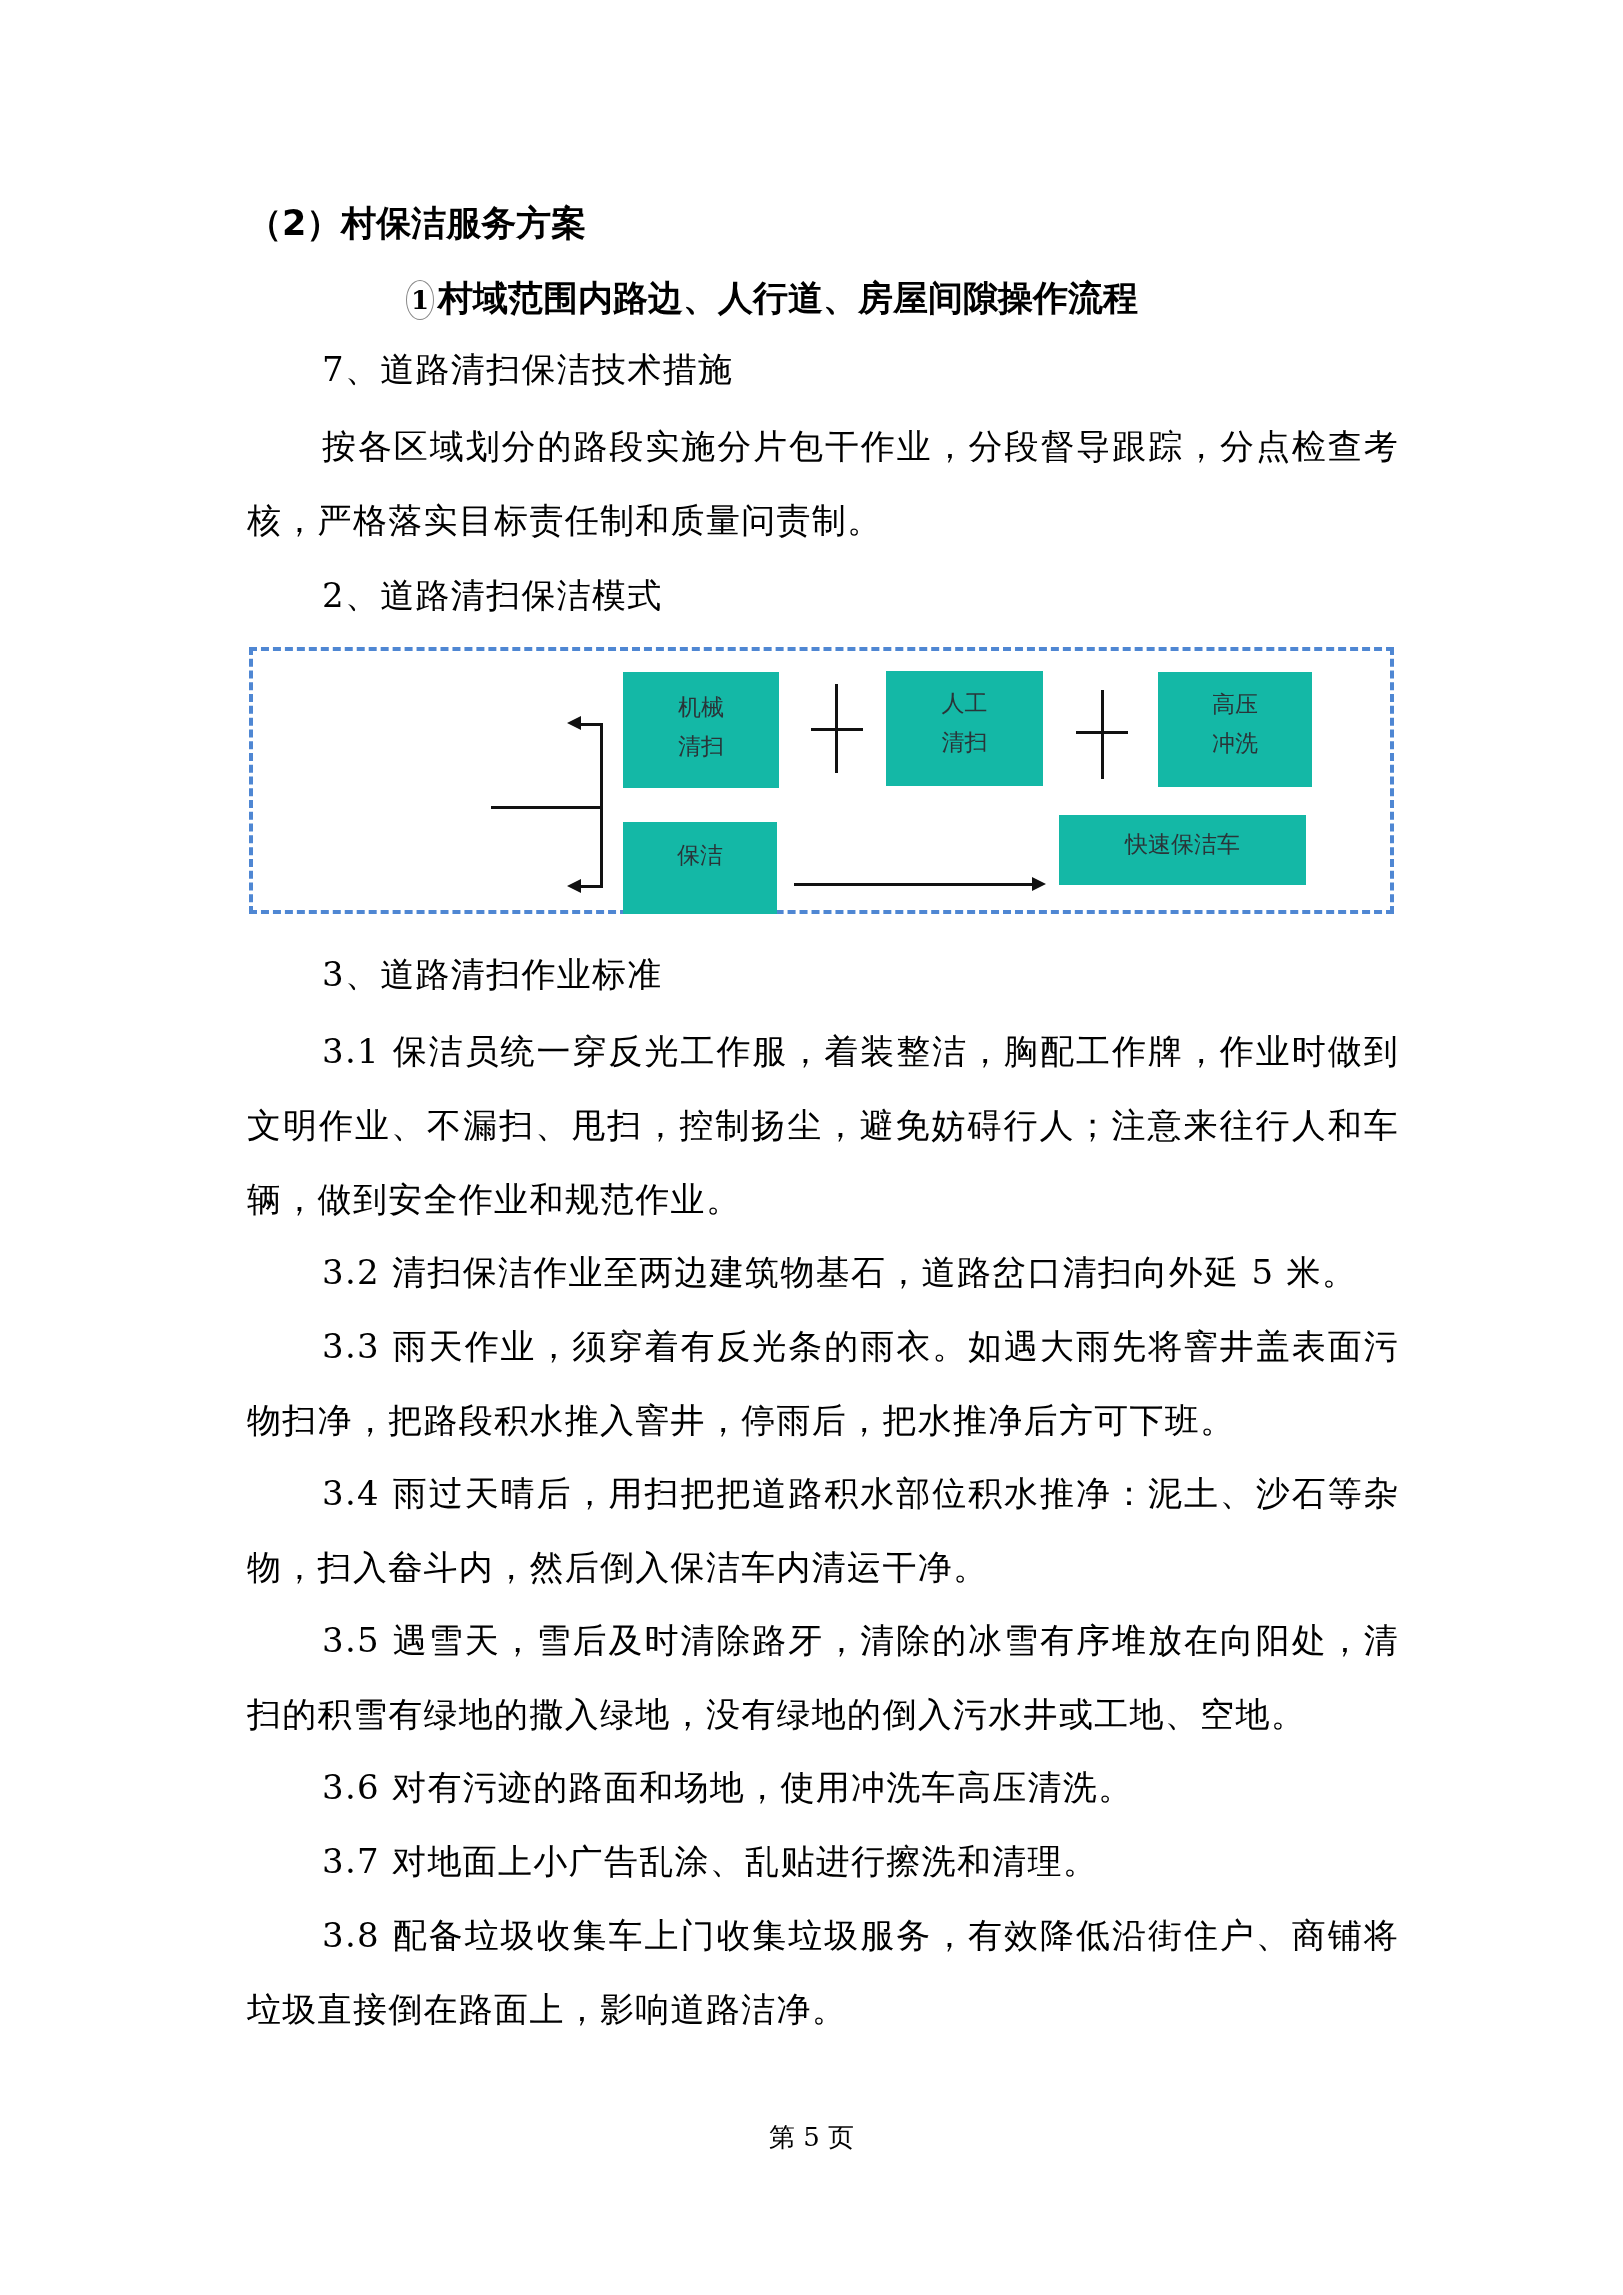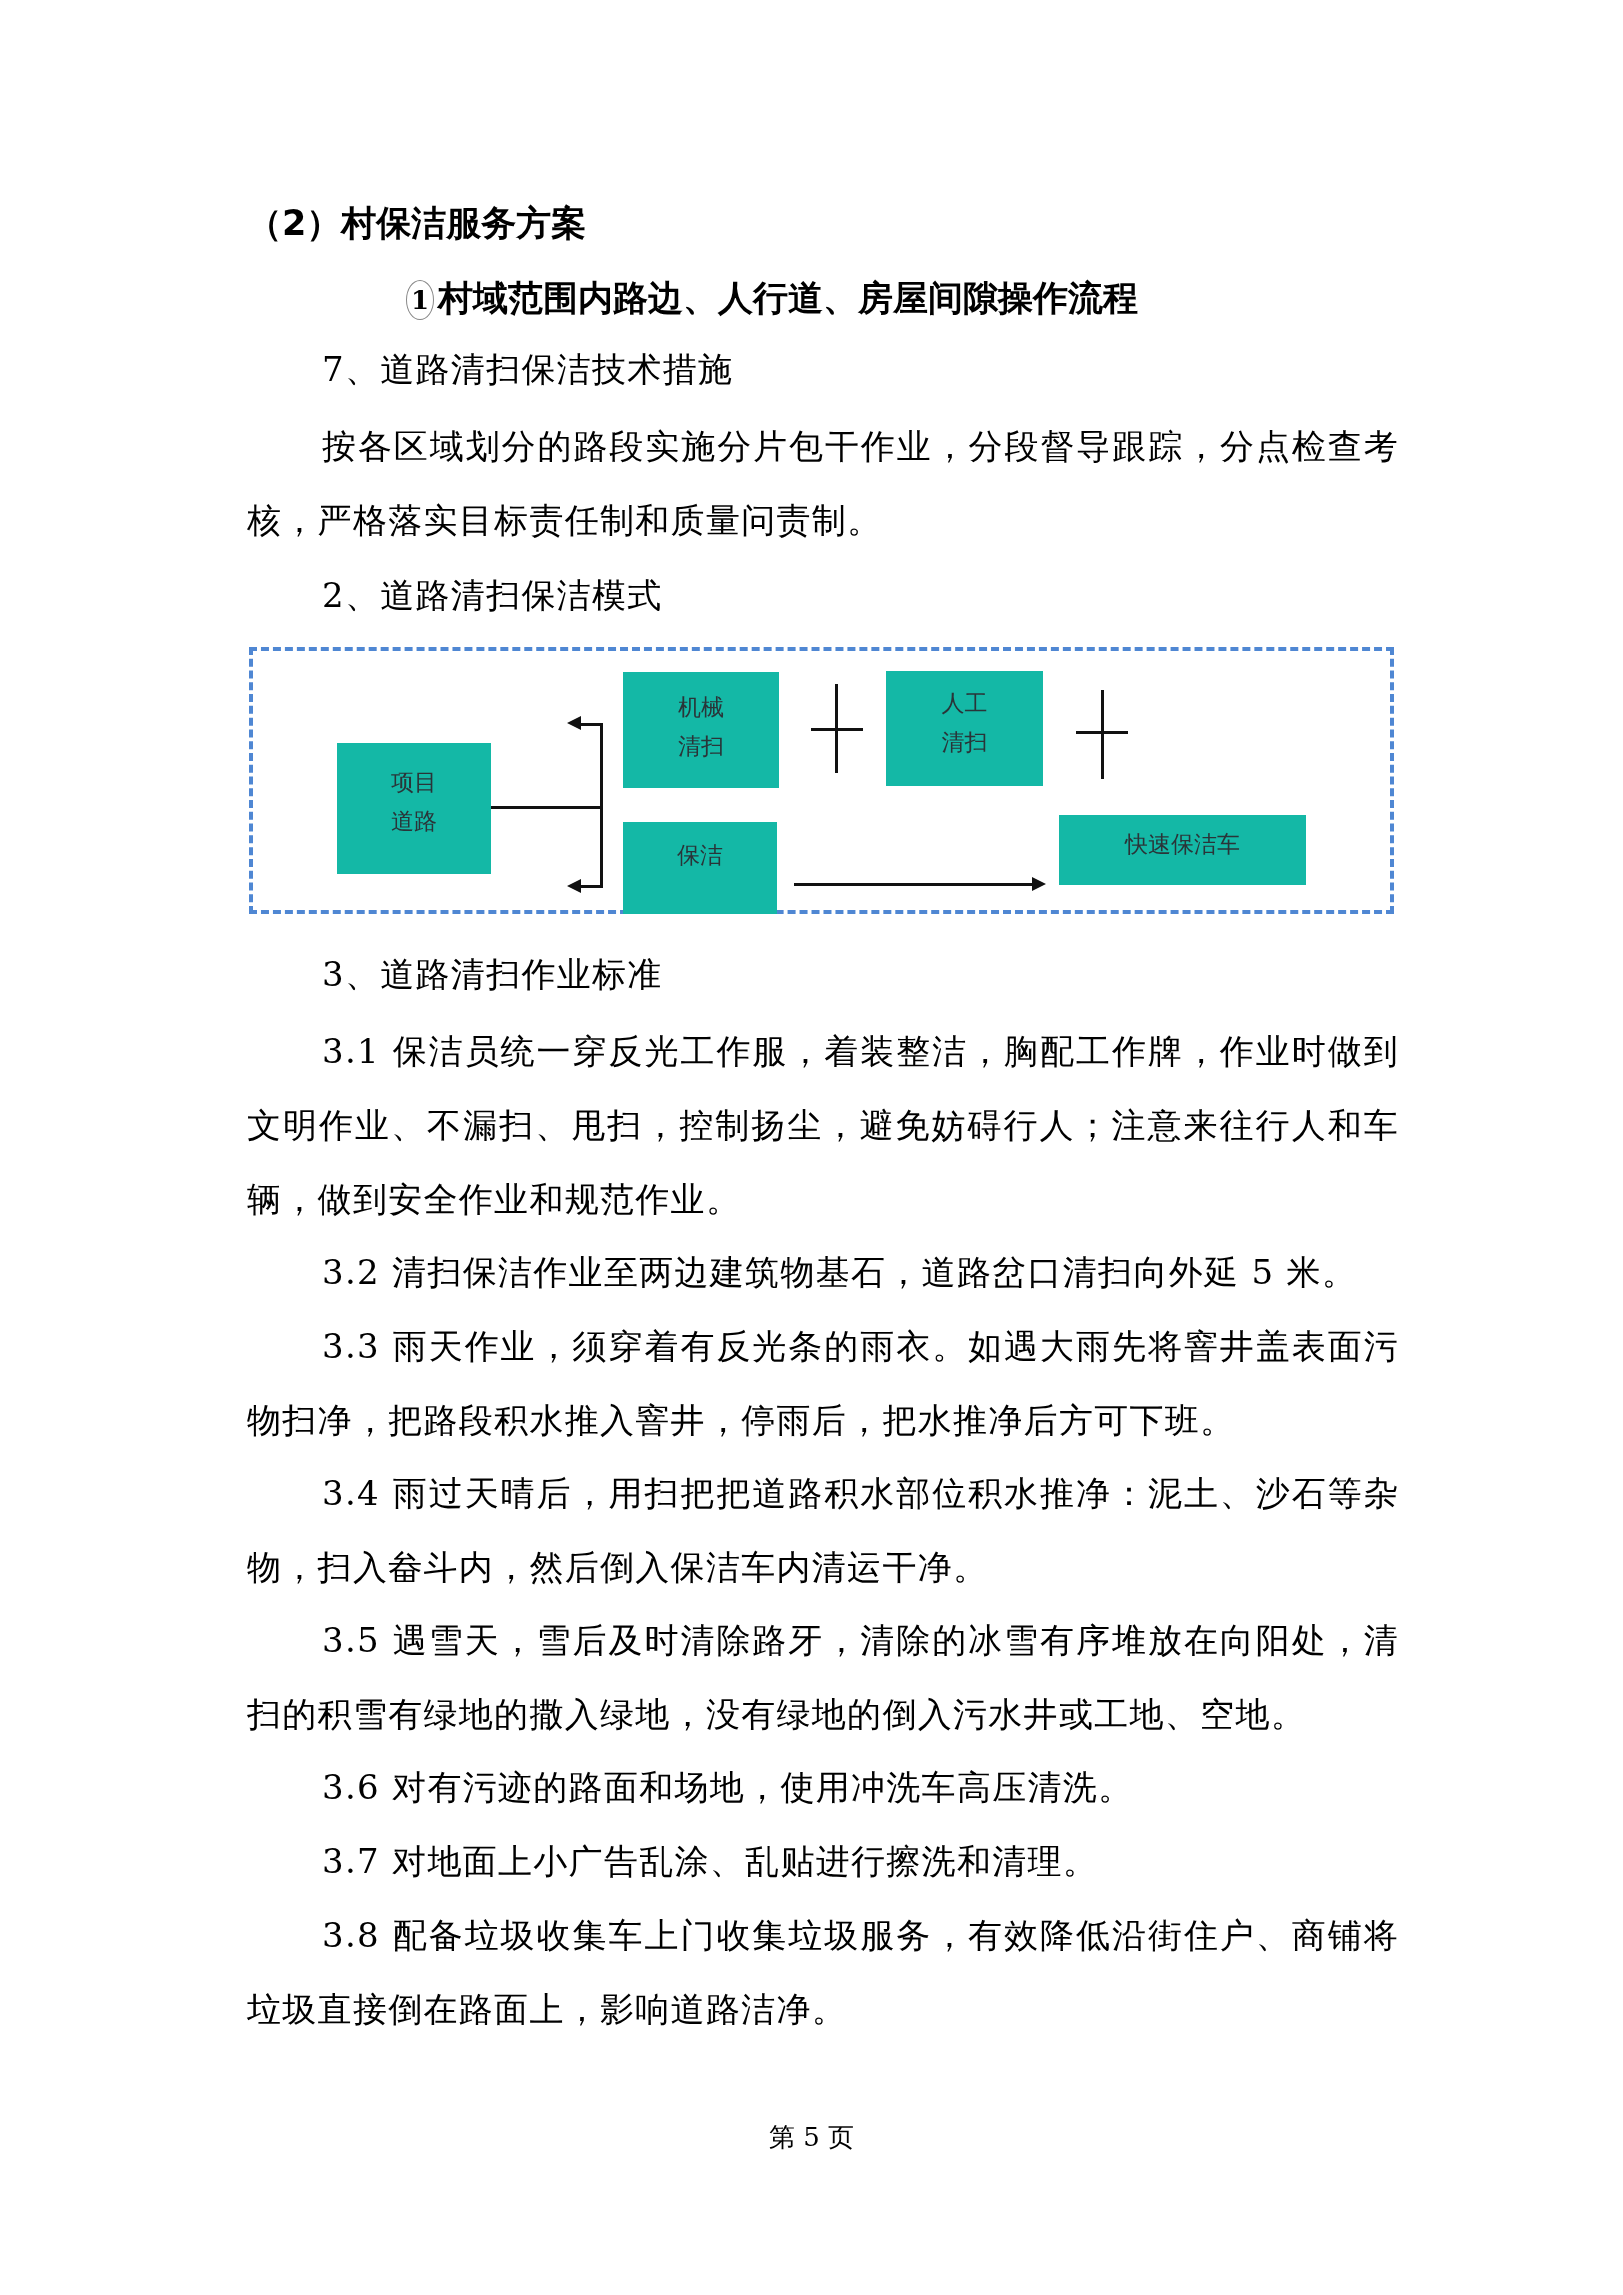--- a/index.html
+++ b/index.html
@@ -33,24 +33,20 @@
   <span class="circled">1</span><span>村域范围内路边、人行道、房屋间隙操作流程</span>
 </div>
 
 <div class="abs body-text" style="left:322px; top:347px;">7、道路清扫保洁技术措施</div>
 <div class="para" style="top:409px;">按各区域划分的路段实施分片包干作业，分段督导跟踪，分点检查考核，严格落实目标责任制和质量问责制。</div>
 
 <div class="abs body-text" style="left:322px; top:573px;">2、道路清扫保洁模式</div>
 
 <div class="diagram">
 
-  <div class="node" style="left:84px; top:92px; width:154px; height:131px; padding-top:19.6px;">
-    <div>项目</div>
-    <div>道路</div>
-  </div>
 
   <div class="line" style="left:238px; top:155px; width:111px; height:3.3px;"></div>
 
   <div class="line" style="left:347px; top:72px; width:3.3px; height:165px;"></div>
   <div class="line" style="left:327px; top:72px; width:22px; height:3.3px;"></div>
   <div class="arrow-left" style="left:314px; top:65px;"></div>
   <div class="line" style="left:327px; top:234px; width:22px; height:3.3px;"></div>
   <div class="arrow-left" style="left:314px; top:228px;"></div>
 
   <div class="node" style="left:370px; top:21px; width:156px; height:116px; padding-top:16.4px;">
@@ -62,20 +58,24 @@
   <div class="line" style="left:558px; top:77px; width:52px; height:3.3px;"></div>
 
   <div class="node" style="left:633px; top:19.6px; width:157px; height:115px; padding-top:13px;">
     <div>人工</div>
     <div>清扫</div>
   </div>
 
   <div class="line" style="left:848px; top:39px; width:2.6px; height:89px;"></div>
   <div class="line" style="left:823px; top:80px; width:52px; height:3.3px;"></div>
 
+  <div class="node" style="left:905px; top:21px; width:154px; height:115px; padding-top:13px;">
+    <div>高压</div>
+    <div>冲洗</div>
+  </div>
 
   <div class="node" style="left:370px; top:171px; width:154px; height:92px; padding-top:14.4px;">
     <div>保洁</div>
   </div>
 
   <div class="line" style="left:541px; top:232px; width:242px; height:3.3px;"></div>
   <div class="arrow-right" style="left:779px; top:226px;"></div>
 
   <div class="node" style="left:806px; top:164px; width:247px; height:70px; padding-top:9.8px;">
     <div>快速保洁车</div>

